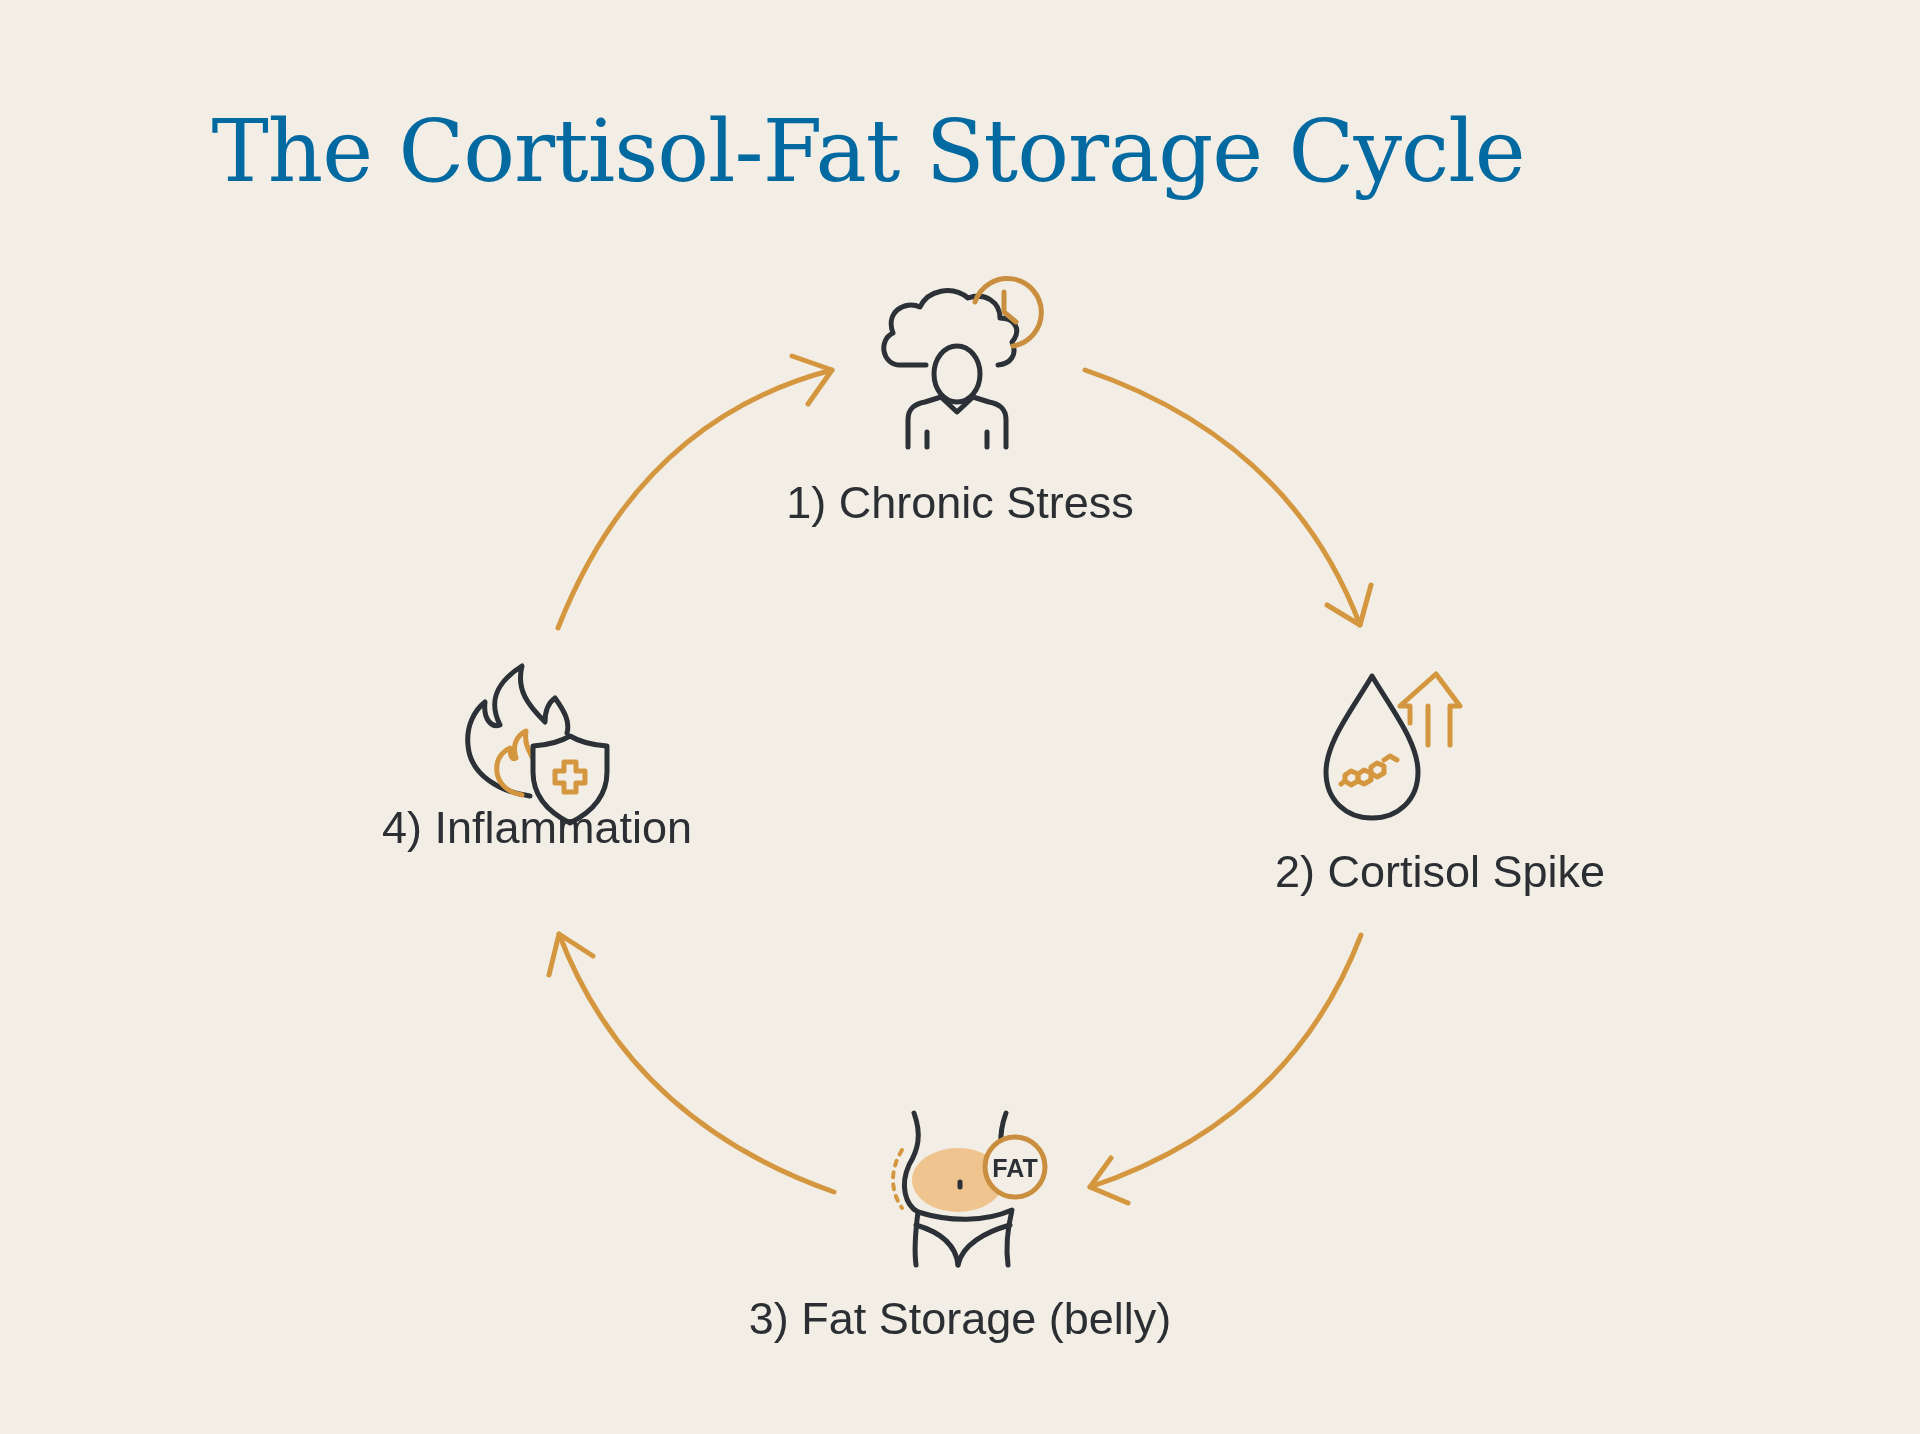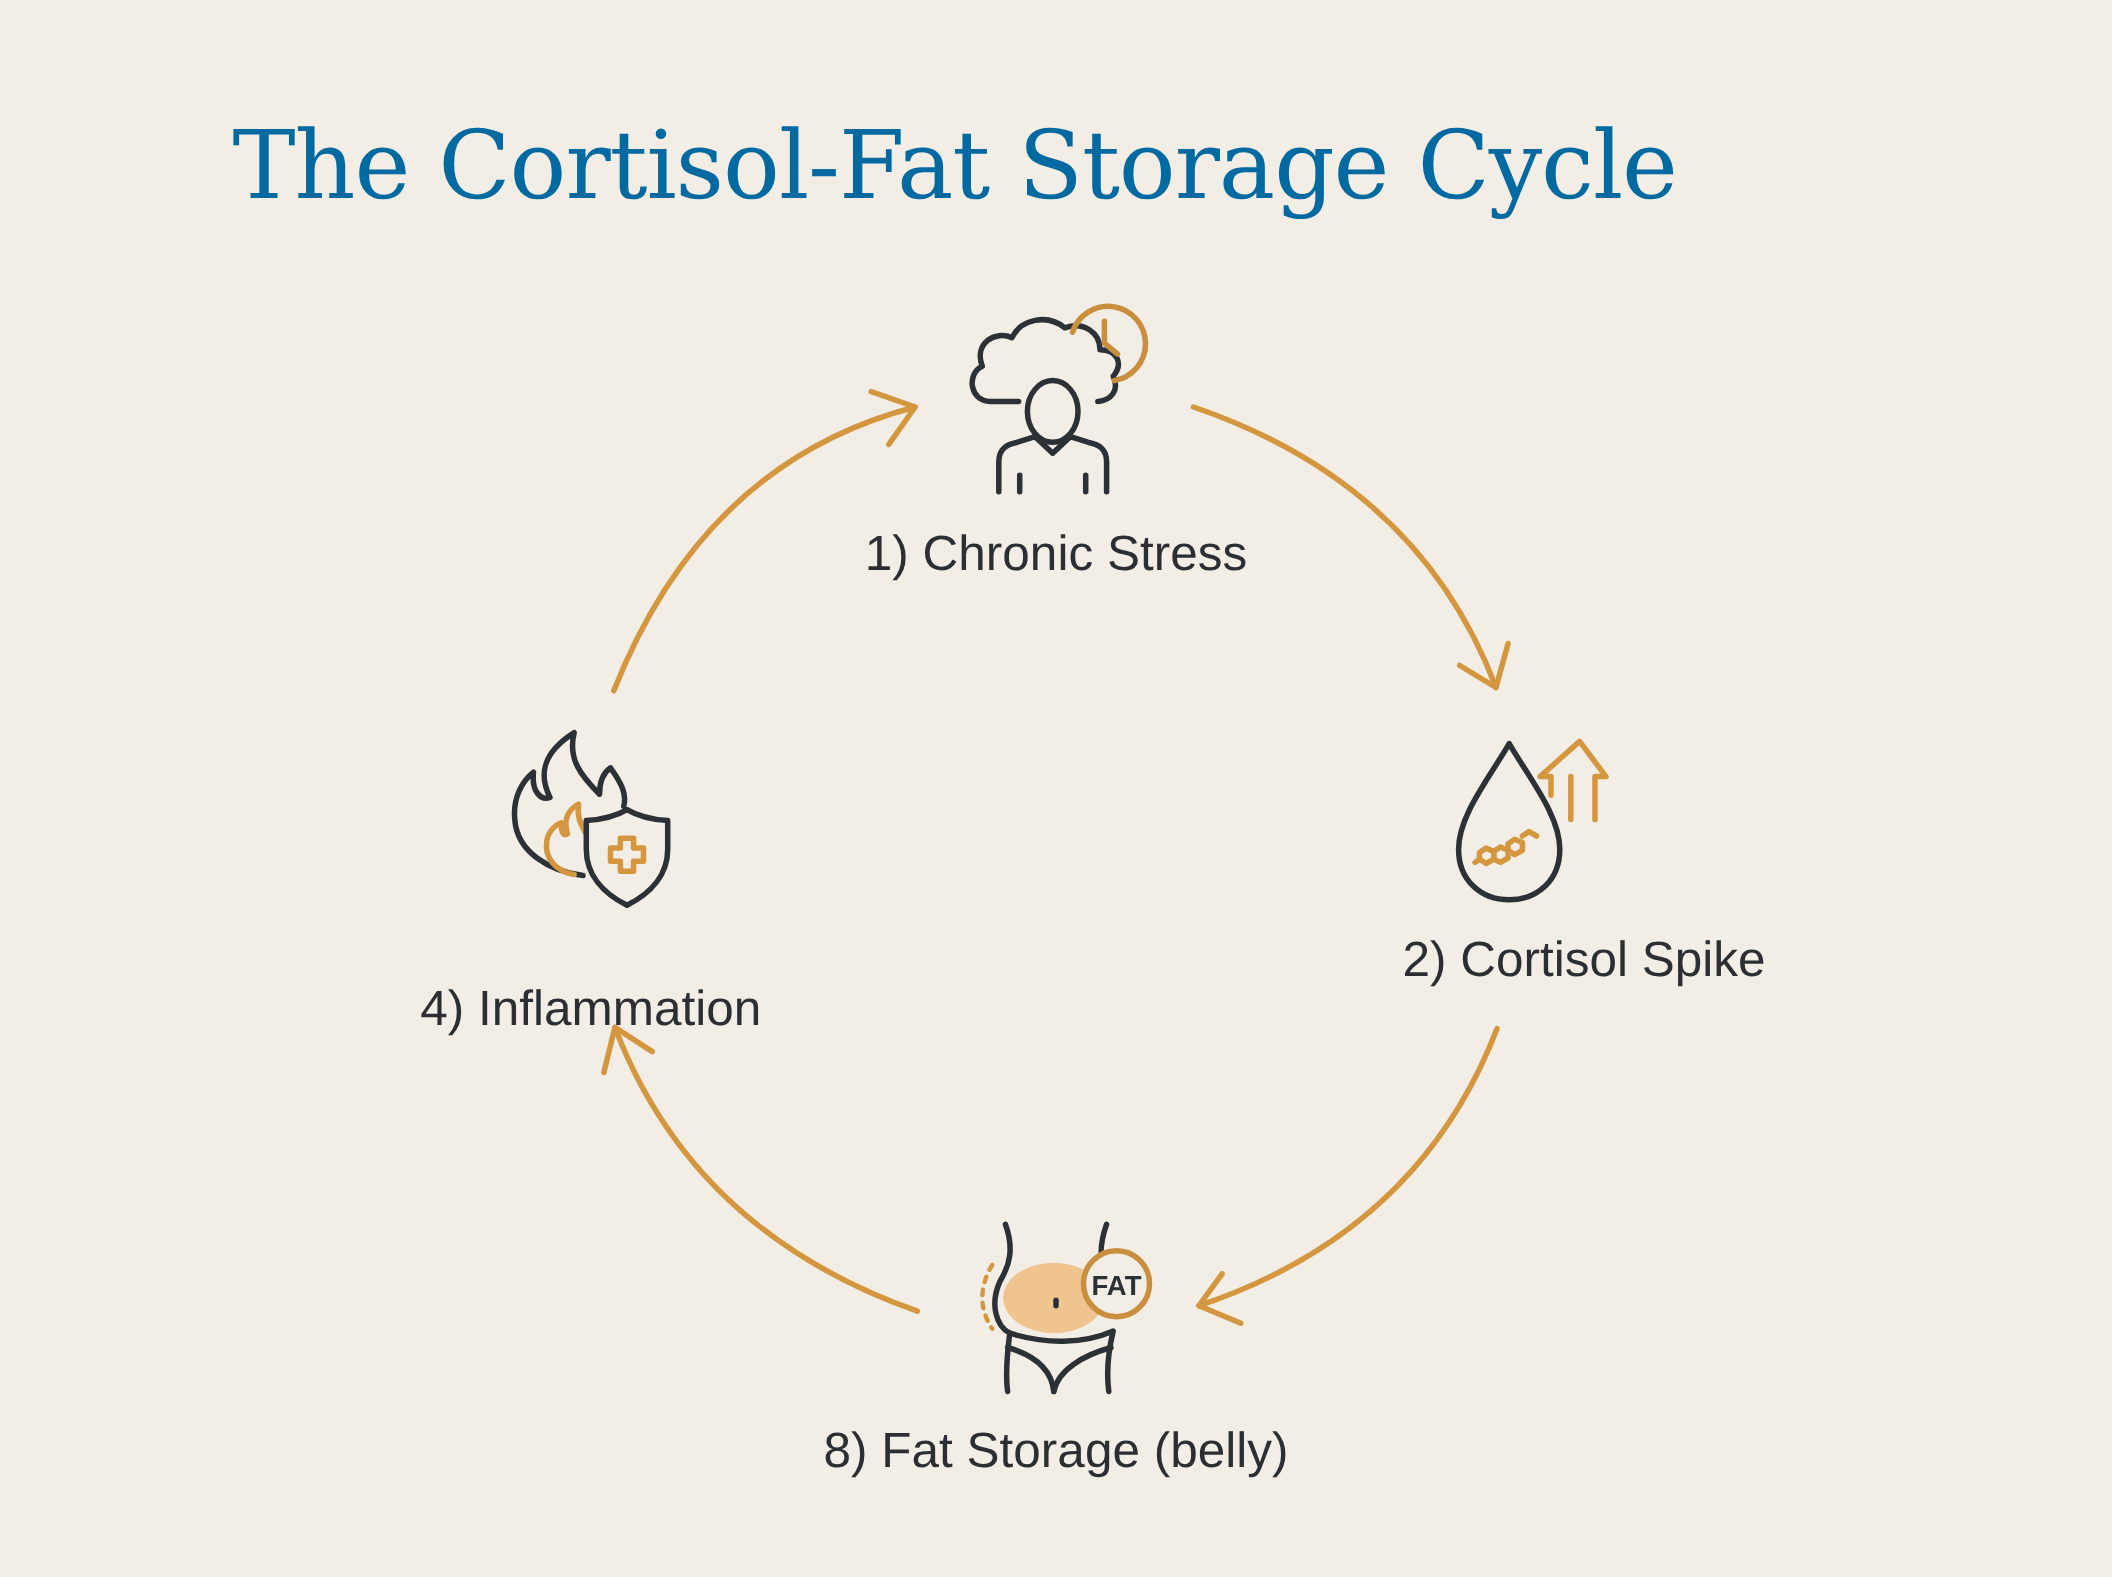--- a/index.html
+++ b/index.html
@@ -93,14 +93,14 @@
   <g fill="none" stroke-linecap="round" stroke-linejoin="round" stroke-width="5">
     <path stroke="#2B3136" d="M530 796 C500 792 470 775 468 745 C466 725 475 710 485 702 C483 720 492 728 500 725 C490 705 492 685 522 666 C516 690 528 705 545 722 C545 712 548 703 555 698 C565 712 570 722 567 733"></path>
     <path stroke="#D4973F" d="M522 795 C505 792 495 780 497 765 C498 756 505 750 510 748 C510 758 513 760 516 758 C512 746 516 736 526 731 C524 745 530 752 532 757"></path>
     <path stroke="#2B3136" d="M570 736 C560 742 548 745 533 746 L533 772 C533 795 548 812 570 823 C592 812 607 795 607 772 L607 746 C592 745 580 742 570 736 Z"></path>
     <path stroke="#D4973F" d="M564 762 L576 762 L576 771 L585 771 L585 783 L576 783 L576 792 L564 792 L564 783 L555 783 L555 771 L564 771 Z"></path>
   </g>
 </svg>
 
 <div class="label" style="left:960px; top:476px;">1) Chronic Stress</div>
 <div class="label" style="left:1440px; top:845px;">2) Cortisol Spike</div>
-<div class="label" style="left:960px; top:1292px;">8) Fat Storage (belly)</div>
-<div class="label" style="left:537px; top:890px;">4) Inflammation</div>
+<div class="label" style="left:960px; top:1292px;">3) Fat Storage (belly)</div>
+<div class="label" style="left:537px; top:801px;">4) Inflammation</div>
 
 </body></html>

